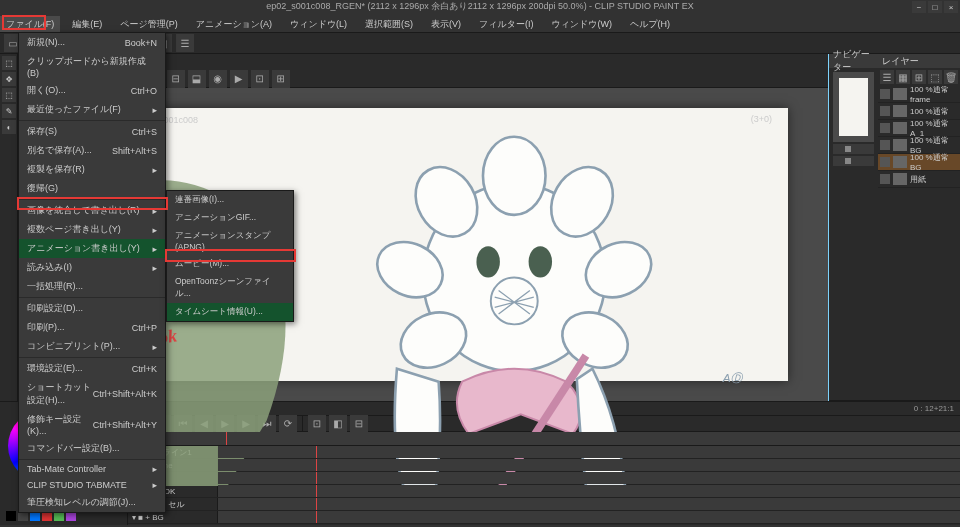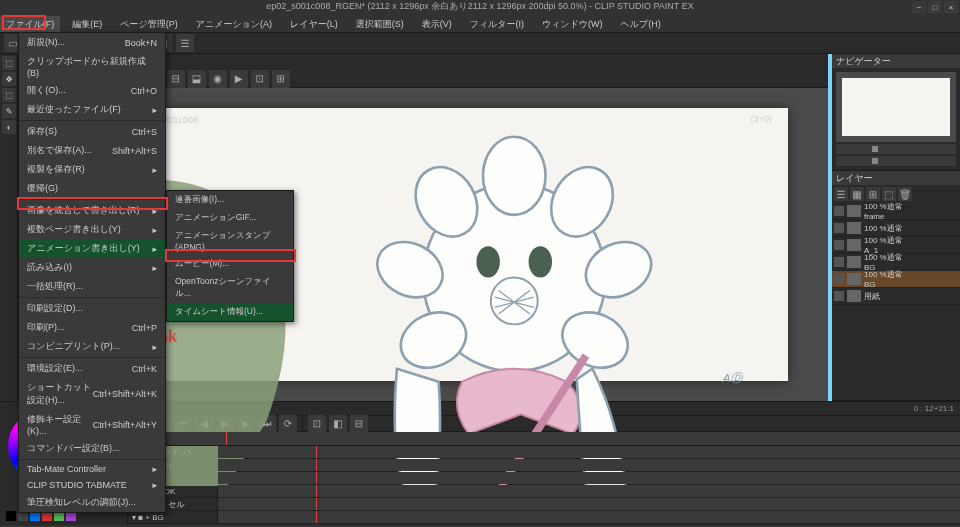--- a/index.html
+++ b/index.html
@@ -24,21 +24,21 @@
 .dropdown-sep{height:1px;background:#2a2a2a;margin:1px 0}
 .submenu{position:absolute;left:166px;top:190px;width:128px;background:#3a3a3a;border:1px solid #1a1a1a;z-index:41;box-shadow:2px 2px 6px rgba(0,0,0,.5)}
 .canvas-area{flex:1;background:#4a4a4a;position:relative;display:flex;flex-direction:column}
 .canvas-header{height:16px;background:#2a2a2a;display:flex;align-items:center;padding:0 6px;gap:4px}
 .canvas-header-tab{padding:2px 8px;background:#3a3a3a;font-size:8px}
 .canvas-toolbar{height:18px;background:#2a2a2a;border-bottom:1px solid #1a1a1a;display:flex;align-items:center;padding:0 4px;gap:3px}
 .canvas-viewport{flex:1;background:#4a4a4a;display:flex;align-items:center;justify-content:center;position:relative;padding:20px 40px}
 .canvas{background:#f5f4f0;width:100%;height:100%;position:relative;box-shadow:0 0 10px rgba(0,0,0,.5)}
 .canvas-label{position:absolute;top:6px;left:16px;right:16px;display:flex;justify-content:space-between;font-size:14px;color:#333;font-family:sans-serif}
 .drawing{position:absolute;inset:0}
-.right-panels{width:132px;background:#2a2a2a;border-left:4px solid #7dd3fc;display:flex;flex-direction:column}
+.right-panels{width:132px;background:#2a2a2a;border-left:1px solid #7dd3fc;display:flex;flex-direction:row}
 .panel{border-bottom:1px solid #1a1a1a}
 .panel-header{height:14px;background:#3a3a3a;display:flex;align-items:center;padding:0 4px;font-size:8px;gap:4px}
 .panel-body{padding:4px}
 .nav-preview{width:100%;height:70px;background:#4a4a4a;position:relative}
 .nav-preview-inner{position:absolute;inset:6px;background:#f5f4f0}
 .slider-row{height:10px;background:#3a3a3a;margin-top:2px;position:relative}
 .slider-row::after{content:"";position:absolute;left:30%;top:2px;width:6px;height:6px;background:#888}
 .layers{max-height:140px;overflow:hidden}
 .layer-row{display:flex;align-items:center;height:17px;gap:3px;padding:0 2px;border-bottom:1px solid #222}
 .layer-eye{width:10px;height:10px;background:#555}
@@ -74,21 +74,21 @@
     <span>□</span>
     <span>×</span>
   </div>
 </div>
 
 <div class="menubar" id="menubar">
     <span class="menubar-item active">ファイル(F)</span>
     <span class="menubar-item">編集(E)</span>
     <span class="menubar-item">ページ管理(P)</span>
     <span class="menubar-item">アニメーション(A)</span>
-    <span class="menubar-item">レイヤー(L)</span>
+    <span class="menubar-item">ウィンドウ(L)</span>
     <span class="menubar-item">選択範囲(S)</span>
     <span class="menubar-item">表示(V)</span>
     <span class="menubar-item">フィルター(I)</span>
     <span class="menubar-item">ウィンドウ(W)</span>
     <span class="menubar-item">ヘルプ(H)</span>
   </div>
 
 <div class="red-box" style="left:2px;top:15px;width:44px;height:15px"></div>
 
 <div class="toolbar">

